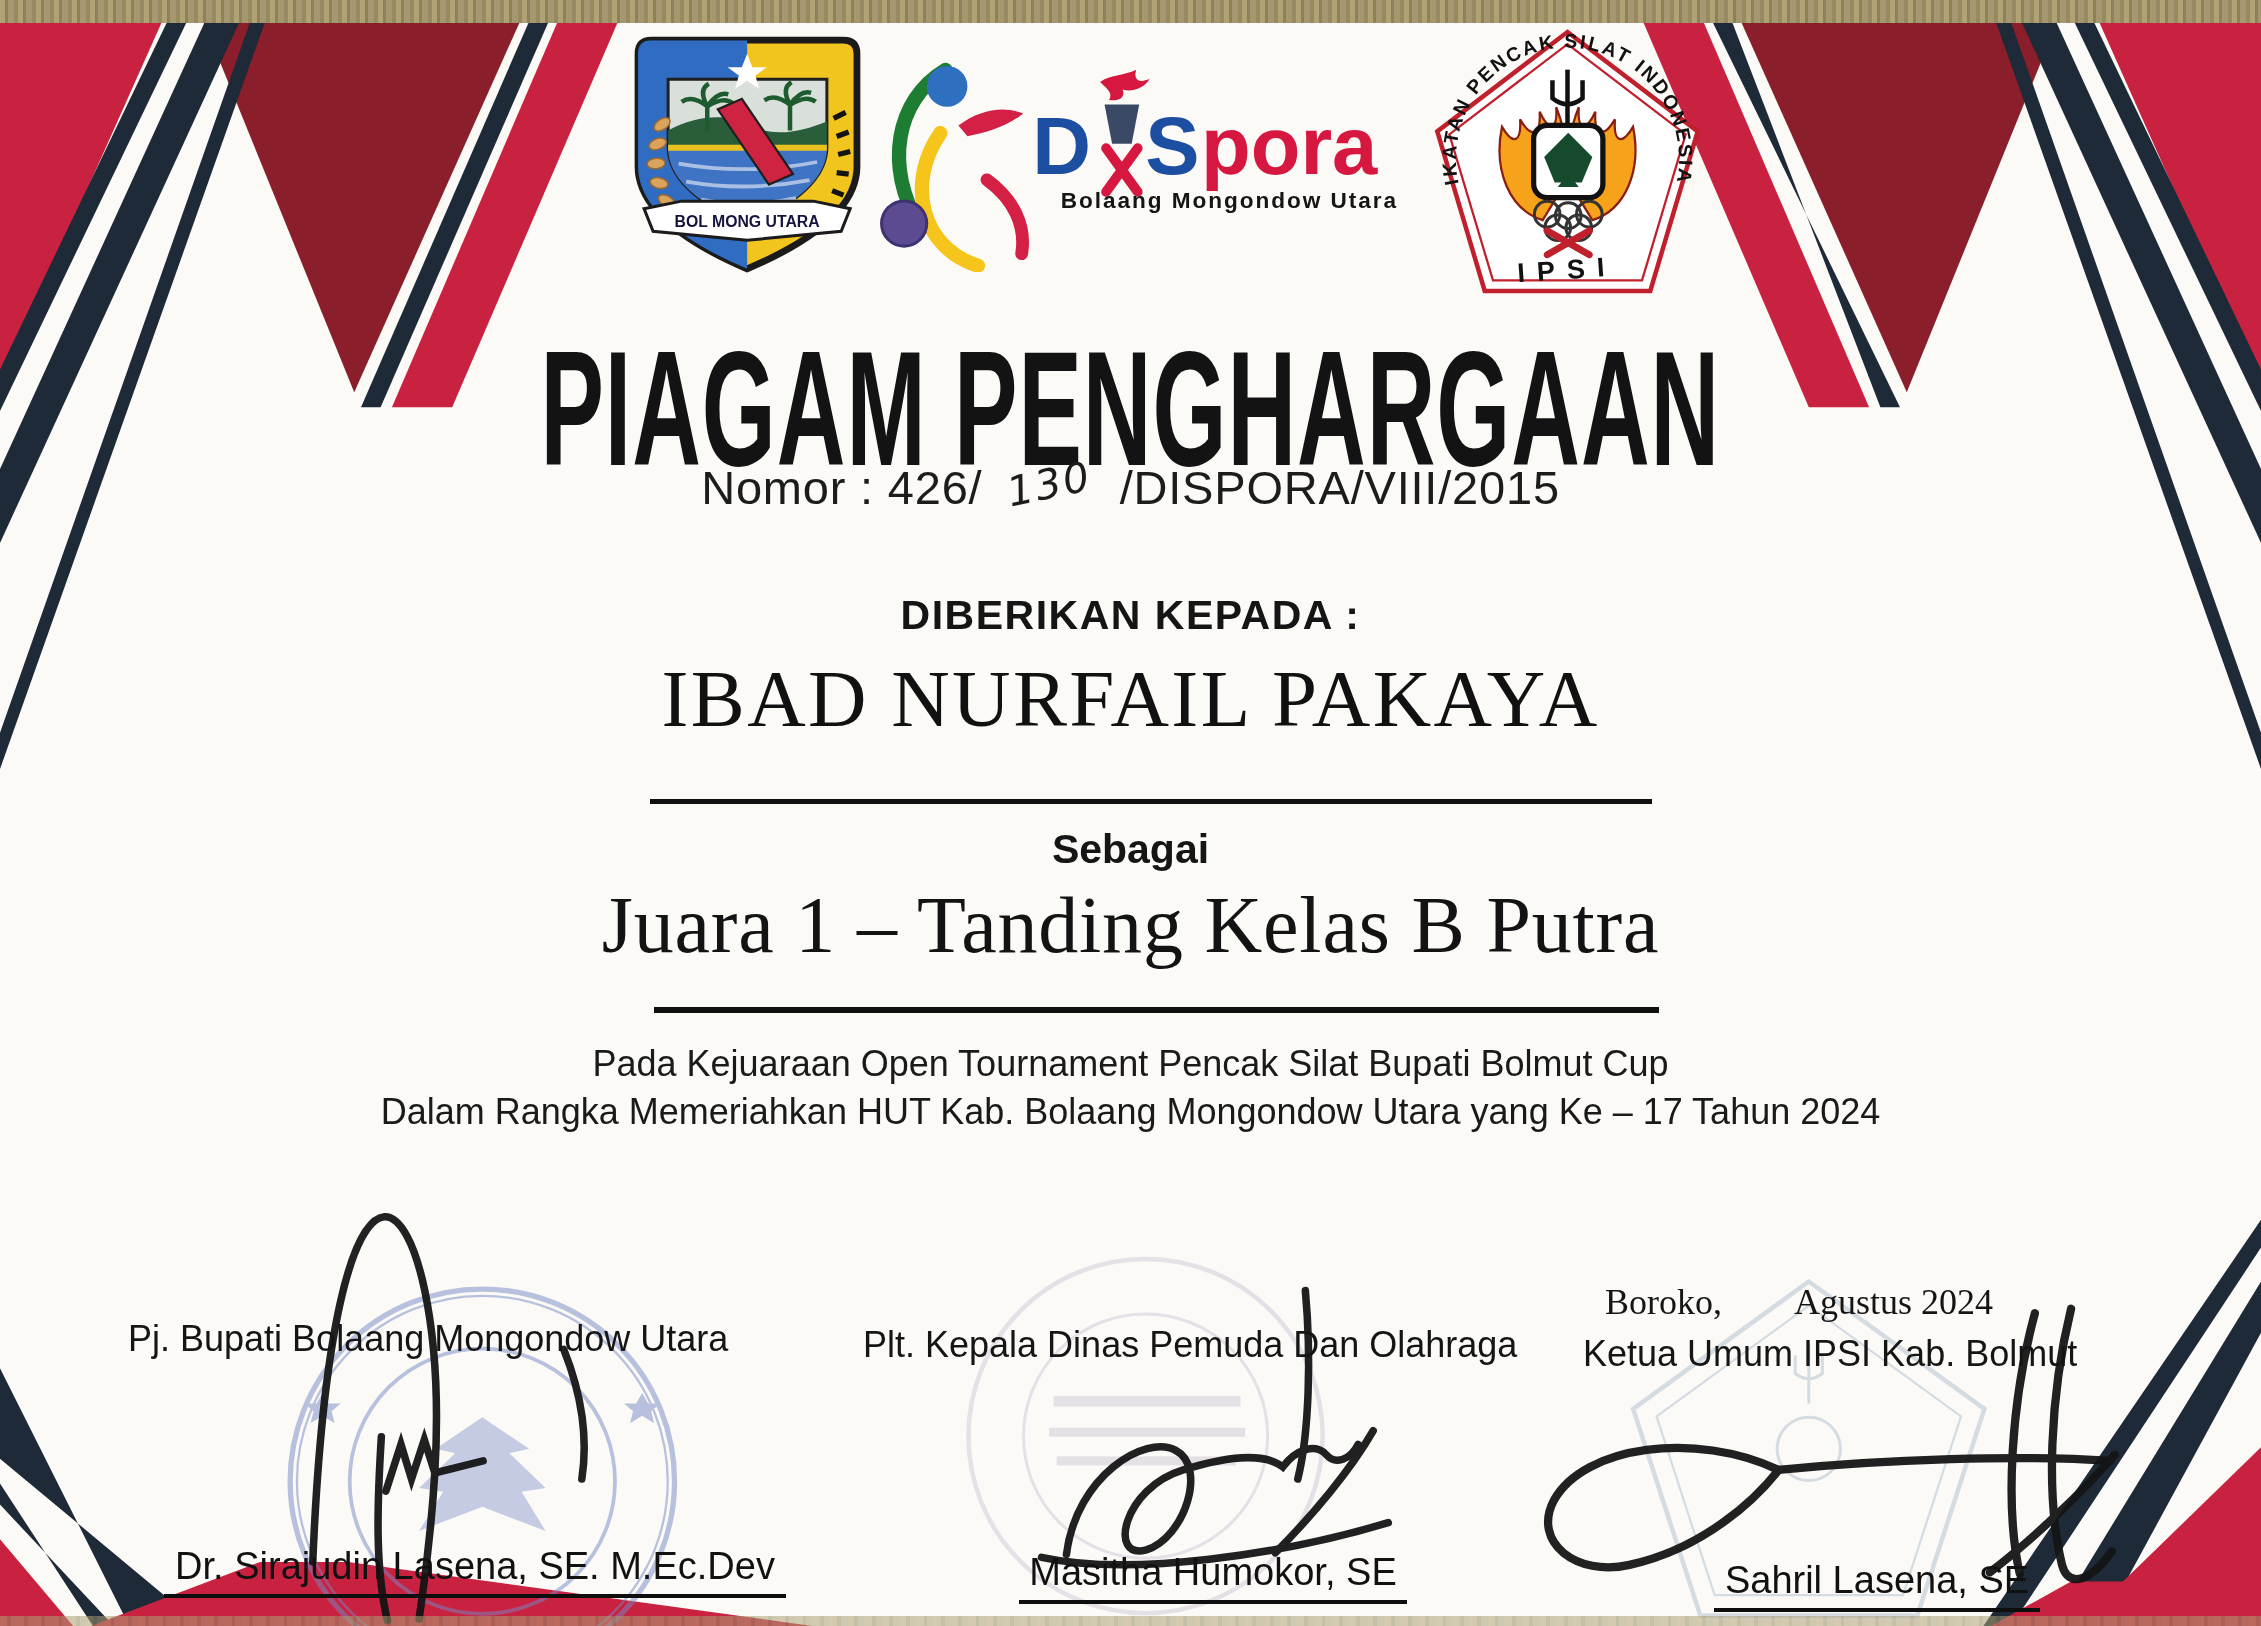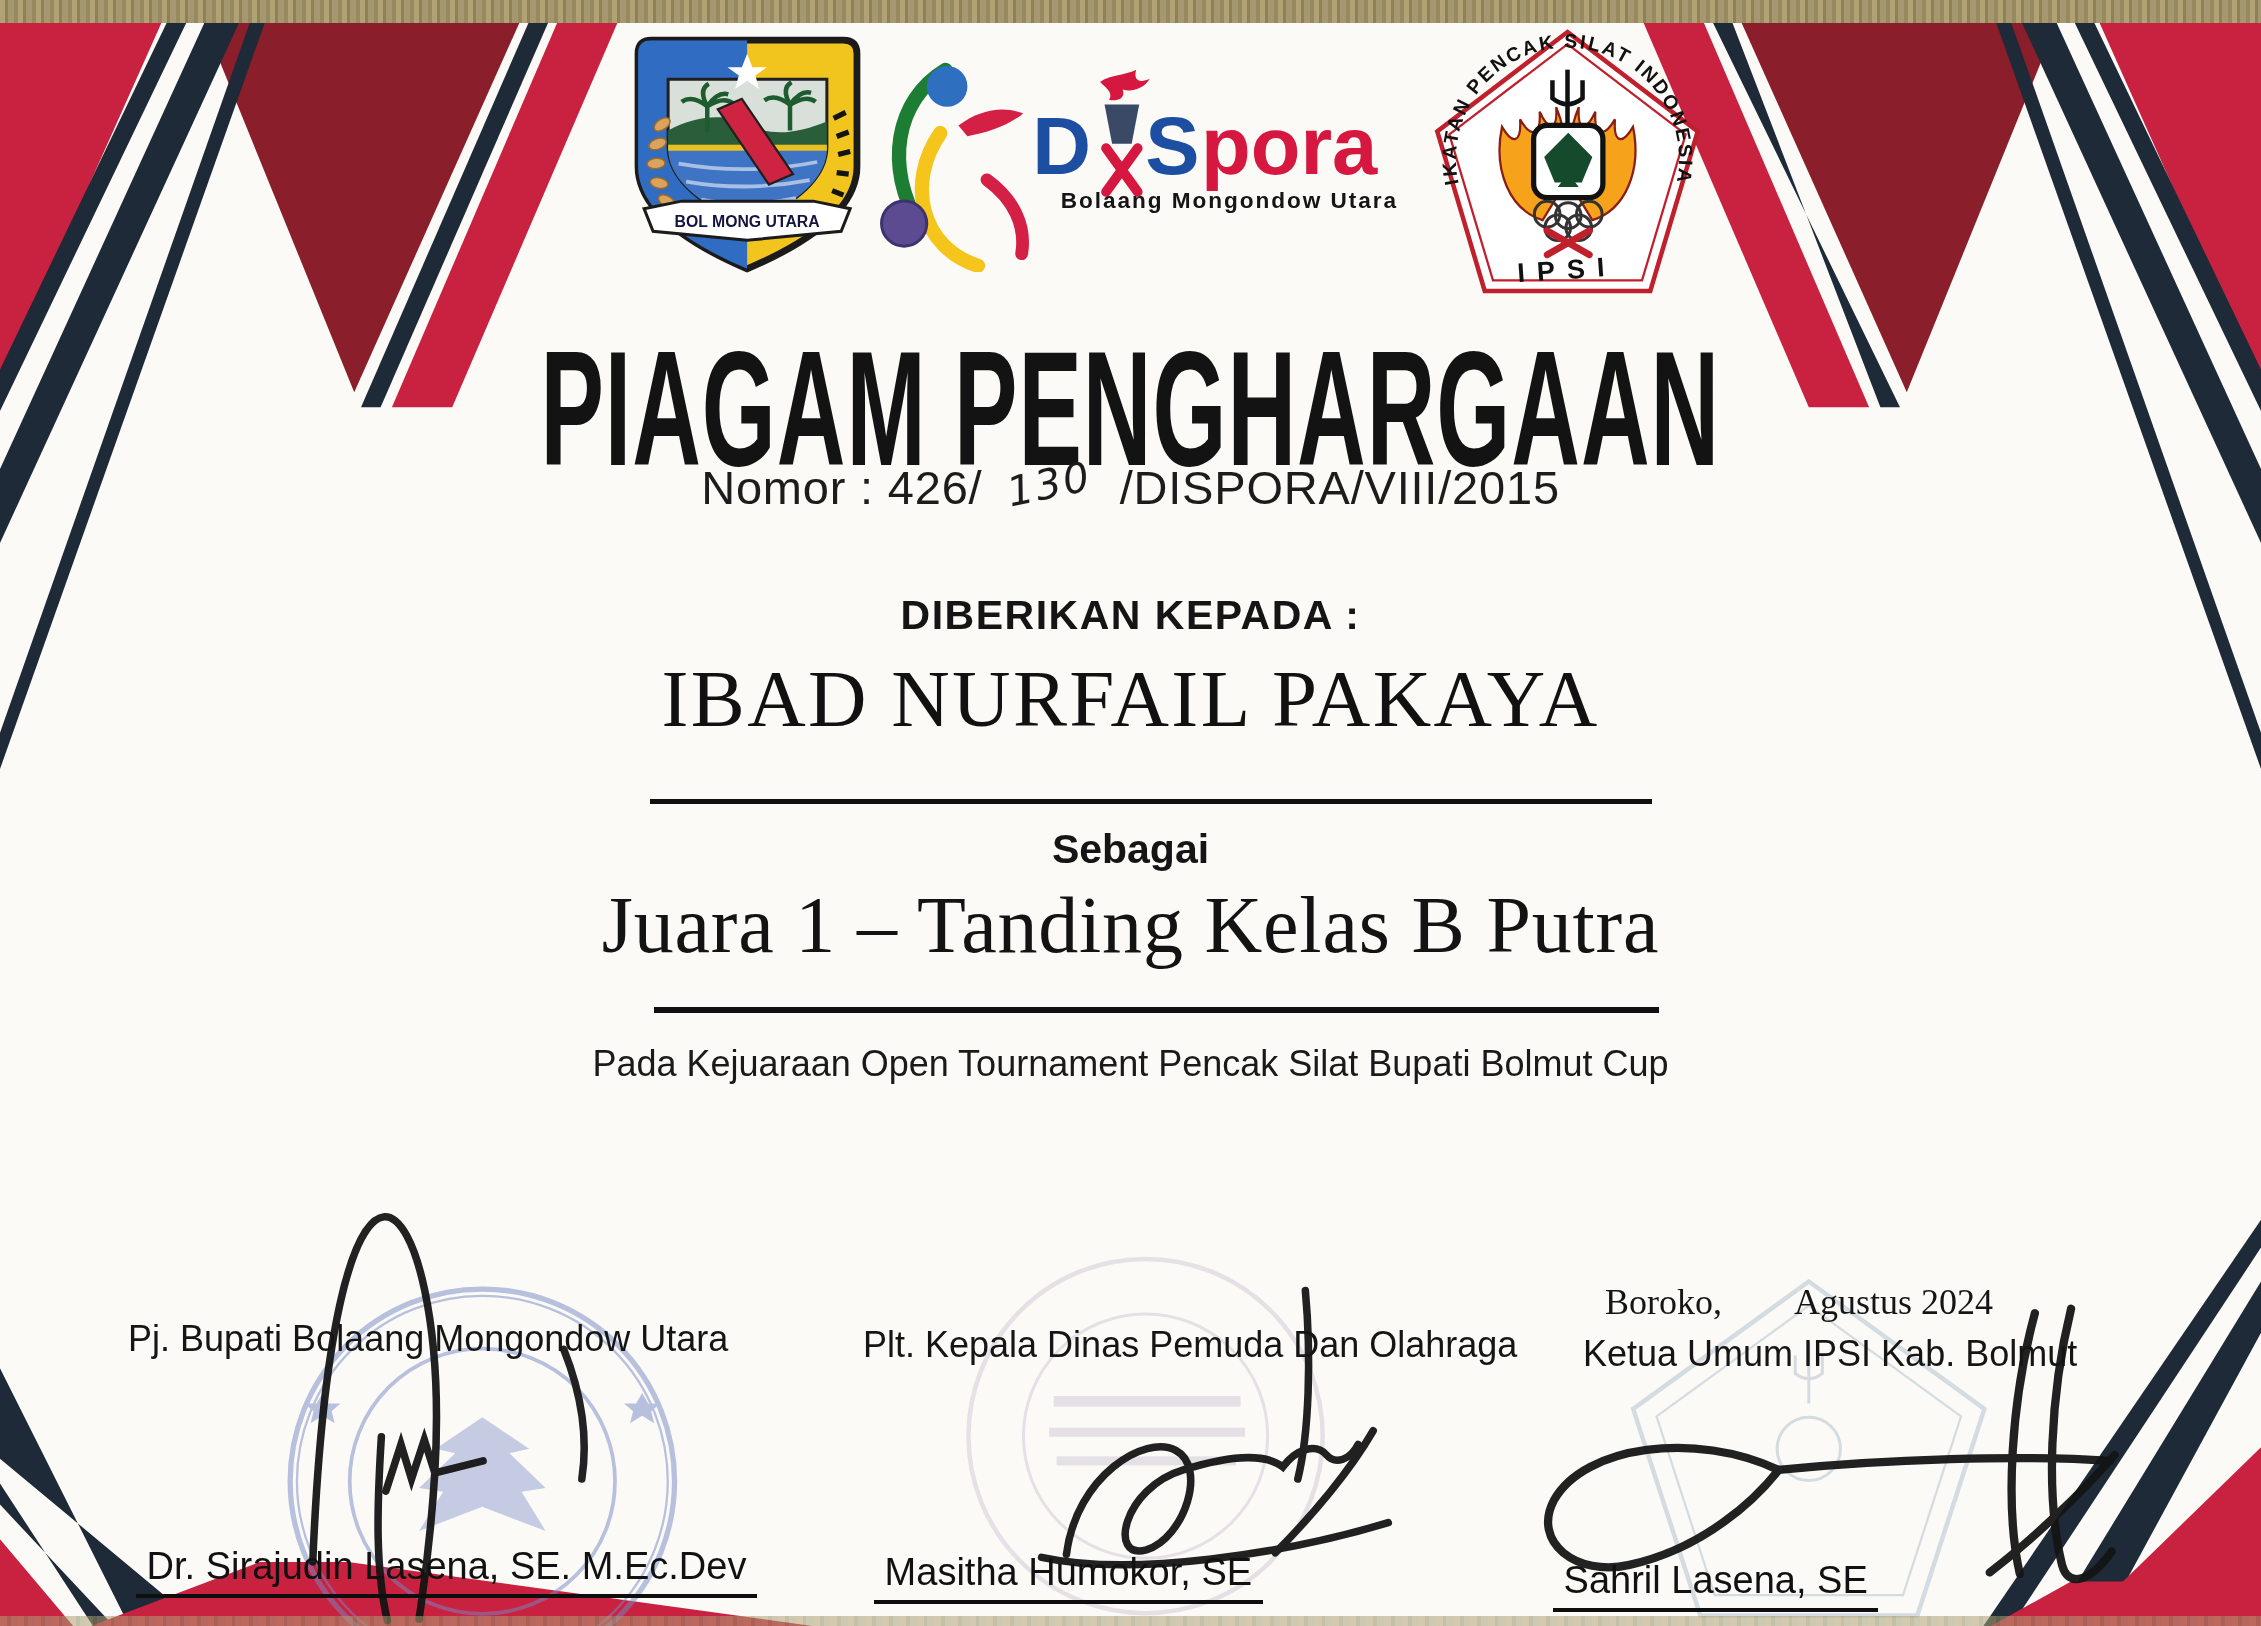--- a/index.html
+++ b/index.html
@@ -41,21 +41,21 @@
   .rule1{left:650px;top:799px;width:1002px;height:5.3px;background:#101010;z-index:3;}
   .as-label{top:826px;font-size:41px;font-weight:600;}
   .award{
     top:880px;font-family:Liberation Serif, serif;font-size:80px;color:#131313;letter-spacing:0.8px;
   }
   .rule2{left:654px;top:1007px;width:1005px;height:6px;background:#101010;z-index:3;}
   .desc{top:1040px;font-size:36px;line-height:48px;color:#1a1a1a;}
 
   .sig-title{position:absolute;z-index:3;font-size:36px;color:#151515;}
   .sig-name{
-    position:absolute;z-index:3;font-size:38px;color:#111;
+    position:absolute;z-index:3;font-size:38px;text-align:center;color:#111;
   }
   .sig-name .uline{
     display:inline-block;border-bottom:4.5px solid #0e0e0e;padding:0 10.6px 6px 10.6px;
   }
   .place-date{position:absolute;z-index:3;font-size:36px;text-align:left;font-family:Liberation Serif, serif;}
   .place-date .gap{display:inline-block;width:72px;}
 </style>
 </head>
 <body>
 
@@ -265,20 +265,21 @@
 <div class="ctext recipient">IBAD NURFAIL PAKAYA</div>
 <div class="abs rule1"></div>
 
 <div class="ctext as-label">Sebagai</div>
 
 <div class="ctext award">Juara 1 – Tanding Kelas B Putra</div>
 <div class="abs rule2"></div>
 
 <div class="ctext desc">
   <div>Pada Kejuaraan Open Tournament Pencak Silat Bupati Bolmut Cup</div>
+  <div>Dalam Rangka Memeriahkan HUT Kab. Bolaang Mongondow Utara yang Ke – 17 Tahun 2024</div>
 </div>
 
 <div class="sig-title" style="left:128px;top:1318px;width:709px;">Pj. Bupati Bolaang Mongondow Utara</div>
 <div class="sig-title" style="left:863px;top:1324px;width:709px;">Plt. Kepala Dinas Pemuda Dan Olahraga</div>
 
 <div class="place-date" style="left:1605px;top:1281px;width:603px;">
   <span>Boroko,</span><span class="gap"></span><span>Agustus 2024</span>
 </div>
 <div class="sig-title" style="left:1583px;top:1333px;width:648px;">Ketua Umum IPSI Kab. Bolmut</div>
 

